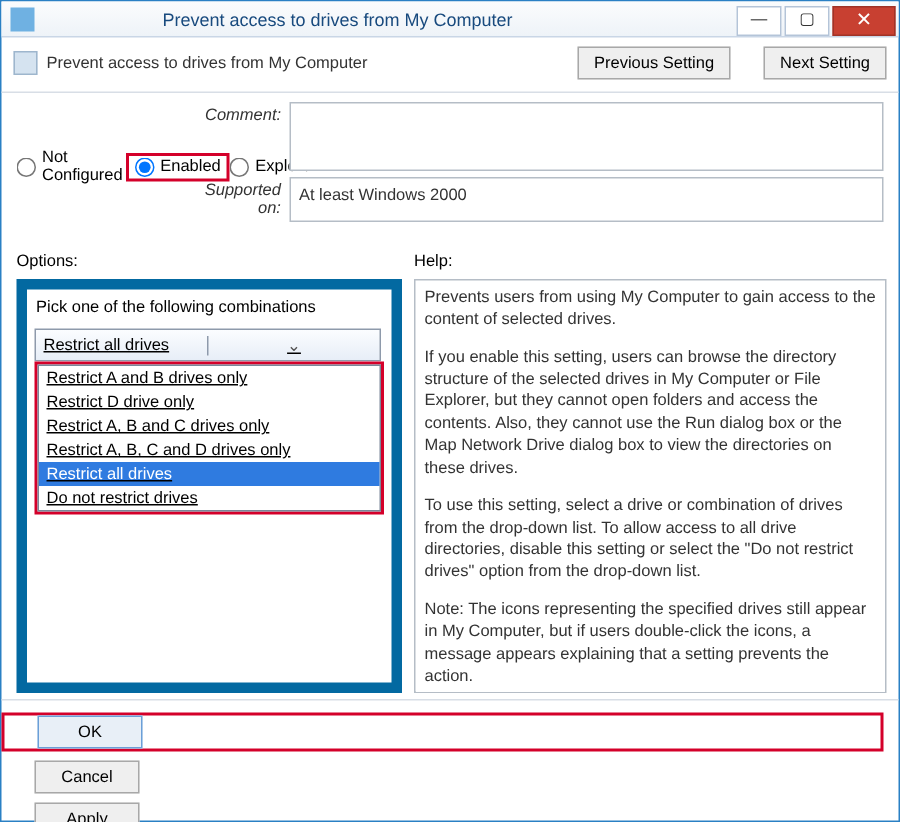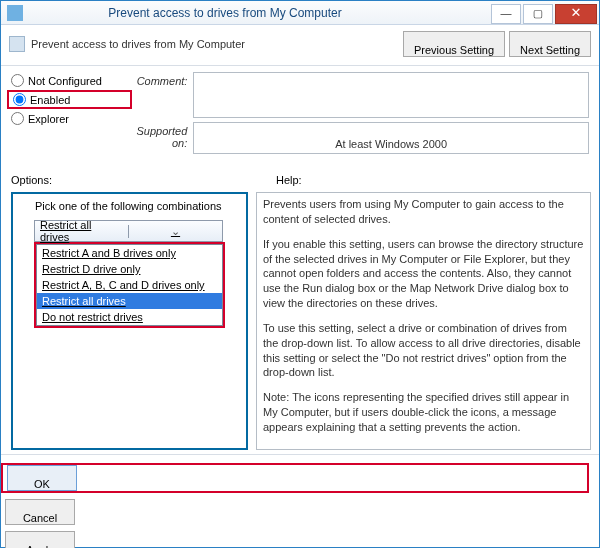--- a/index.html
+++ b/index.html
@@ -10,41 +10,41 @@
 .title-text { flex: 1; text-align: center; color: #184a7e; font-size: 12px; margin-left: -70px; }
 .win-btns { display: flex; }
 .win-btn { width: 30px; height: 20px; margin: 3px 2px 0 0; border: 1px solid #b4c4d8; background: #fff; text-align: center; line-height: 16px; color: #333; }
 .win-btn.min { }
 .win-btn.max { }
 .win-btn.close { background: #c84031; color: #fff; border-color: #a03327; width: 42px; font-size:13px; }
 
 .toolbar { padding: 6px 8px 8px 8px; display: flex; align-items: center; border-bottom: 1px solid #d8dee6; }
 .tbicon { width:16px; height:16px; background:#d5e3f0; border:1px solid #9eb6cd; margin-right:6px; }
 .tbtitle { flex:1; color:#333; }
-.btn { height: 22px; padding: 12px 10px; background:#efefef; border:1px solid #a8a8a8; margin-left:4px; cursor:default; }
+.btn { height: 22px; padding: 0 10px; background:#efefef; border:1px solid #a8a8a8; margin-left:22px; cursor:default; }
 
 .top-config { padding: 6px 10px 4px 10px; display:flex; }
-.radios { width: 115px; display:flex; flex-direction:column; gap:6px; padding-top:2px; }
+.radios { width: 115px; display:flex; flex-direction:row; gap:6px; padding-top:2px;align-items:center; }
 .radio { display:flex; align-items:center; gap:4px; }
 .radio input { margin:0; }
 .enabled-frame { border:2px solid #d4002a; padding:1px 4px; margin:-3px -6px -3px -4px; }
 .cfg-right { flex:1; }
 .cfg-row { display:flex; margin-bottom:4px; }
 .cfg-label { width:78px; text-align:right; padding-right:6px; padding-top:3px; color:#333;font-style:italic; }
 .textarea { width:100%; height:46px; border:1px solid #b5bdc6; background:#fff; overflow-y:scroll; resize:none; }
-.supported { width:100%; height:30px; border:1px solid #b5bdc6; background:#fff; overflow-y:scroll; padding:15px 5px; color:#333;text-align:center; }
+.supported { width:100%; height:30px; border:1px solid #b5bdc6; background:#fff; overflow-y:scroll; padding:5px 5px; color:#333; }
 
 .sep { height:1px; background:#d8dee6; margin:4px 0 2px 0; }
 
 .midlabels { display:flex; padding:6px 10px 6px 10px; }
 .lbl-opt { width:265px; }
 .lbl-help { flex:1; }
 
 .body { display:flex; padding:0 8px 4px 10px; height:280px; gap:8px; }
-.opt-panel { width:237px; border:2px solid #0369a1; background:#fff; padding:6px 22px; overflow:hidden; }
+.opt-panel { width:257px; border:7px solid #0369a1; background:#fff; padding:6px 6px; overflow:hidden; }
 .help-panel { flex:1; border:1px solid #b5bdc6; background:#fff; overflow-y:scroll; padding:4px 6px; color:#333; line-height:1.35; }
 
 .combo { width:100%; height:22px; border:1px solid #8e9aab; margin-top:8px; display:flex; align-items:center; background:linear-gradient(#fbfdff,#e7eef7); }
 .combo span { flex:1; padding:0 5px; }
 .combo .arrow { width:18px; text-align:center; border-left:1px solid #8e9aab; color:#555; }
 .combo, .dropdown { margin-left:-1px; margin-right:-1px;text-decoration:underline; }
 .dropdown { border:2px solid #d4002a; margin-top:0; background:#fff; }
 .drop-in { border:1px solid #7a8799; }
 .drop-item { padding:2px 5px; }
 .drop-item.selected { background:#2f7be0; color:#fff; }
@@ -116,20 +116,21 @@
     <div class="opt-panel">
       <div>Pick one of the following combinations</div>
       <div class="combo">
         <span>Restrict all drives</span>
         <span class="arrow">⌄</span>
       </div>
       <div class="dropdown">
         <div class="drop-in" id="dropdown-list">
             <div class="drop-item">Restrict A and B drives only</div>
             <div class="drop-item">Restrict D drive only</div>
+            <div class="drop-item">Restrict A, B and C drives only</div>
             <div class="drop-item">Restrict A, B, C and D drives only</div>
             <div class="drop-item selected">Restrict all drives</div>
             <div class="drop-item">Do not restrict drives</div>
           </div>
       </div>
     </div>
     <div class="help-panel">
       <p>Prevents users from using My Computer to gain access to the content of selected drives.</p>
       <p>If you enable this setting, users can browse the directory structure of the selected drives in My Computer or File Explorer, but they cannot open folders and access the contents. Also, they cannot use the Run dialog box or the Map Network Drive dialog box to view the directories on these drives.</p>
       <p>To use this setting, select a drive or combination of drives from the drop-down list. To allow access to all drive directories, disable this setting or select the "Do not restrict drives" option from the drop-down list.</p>

